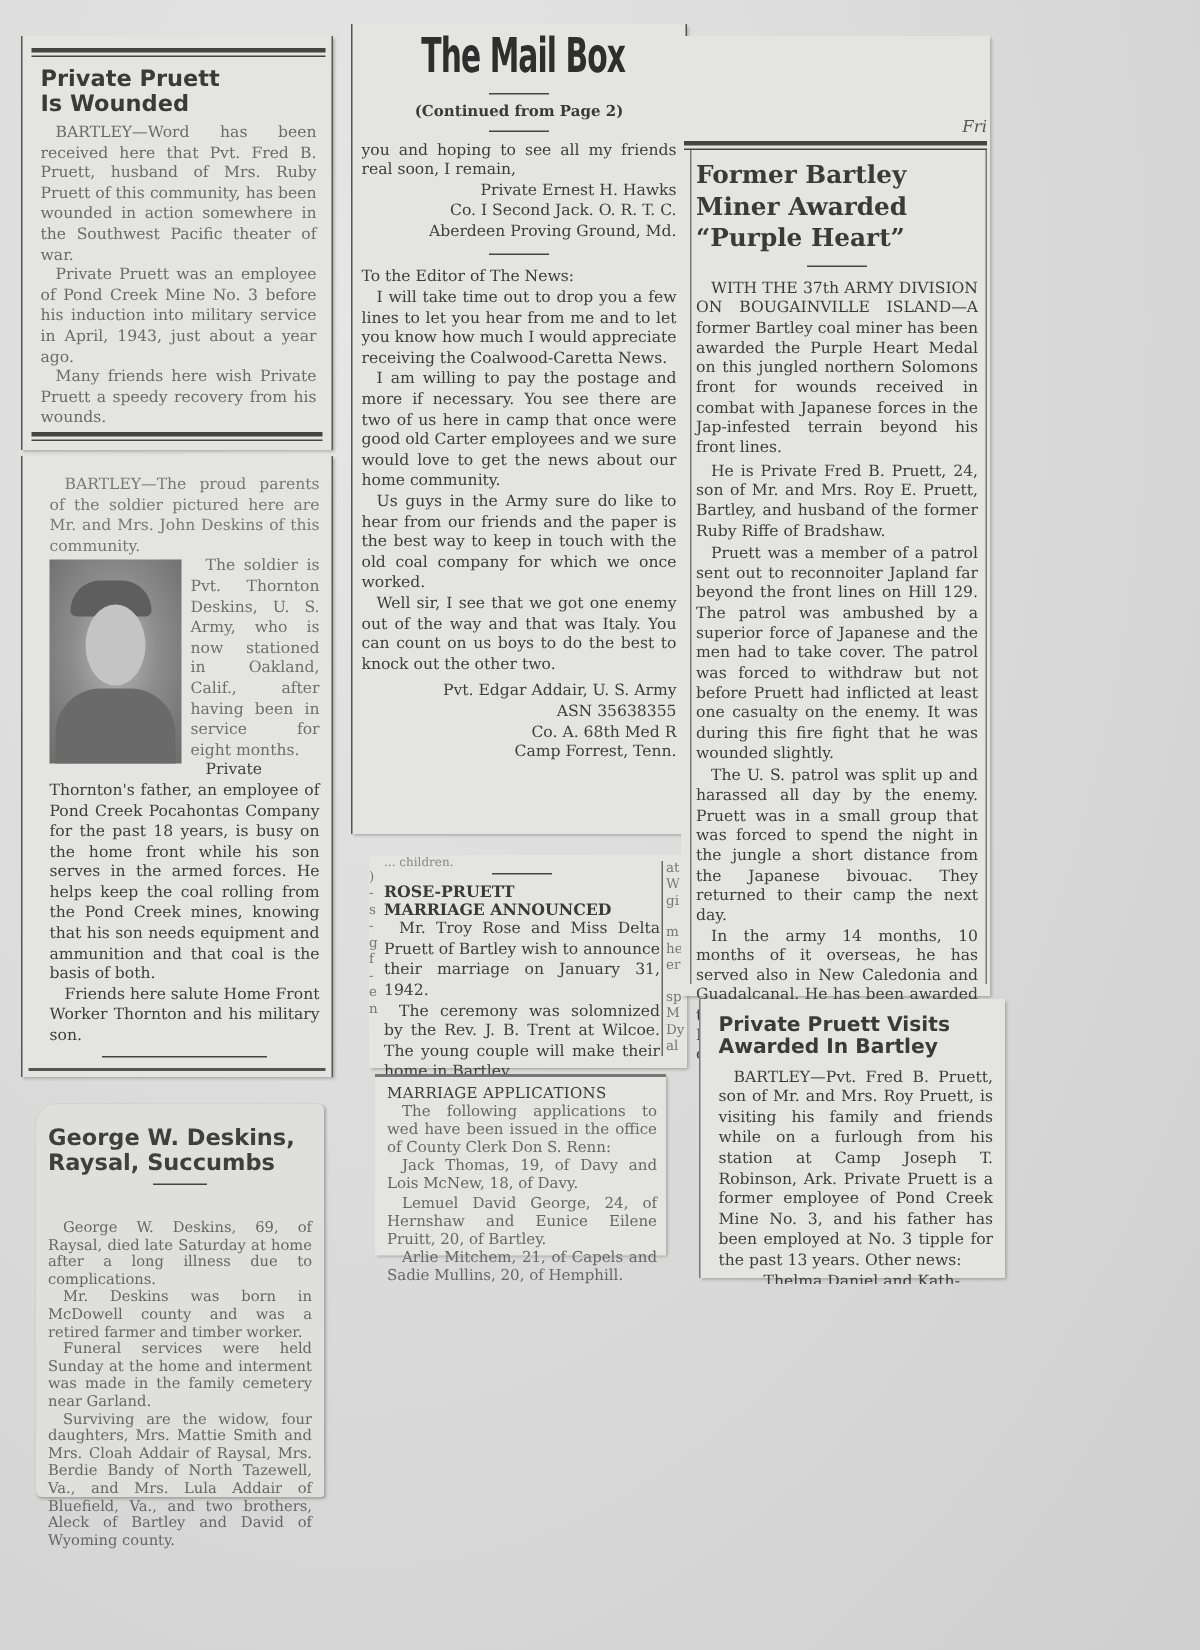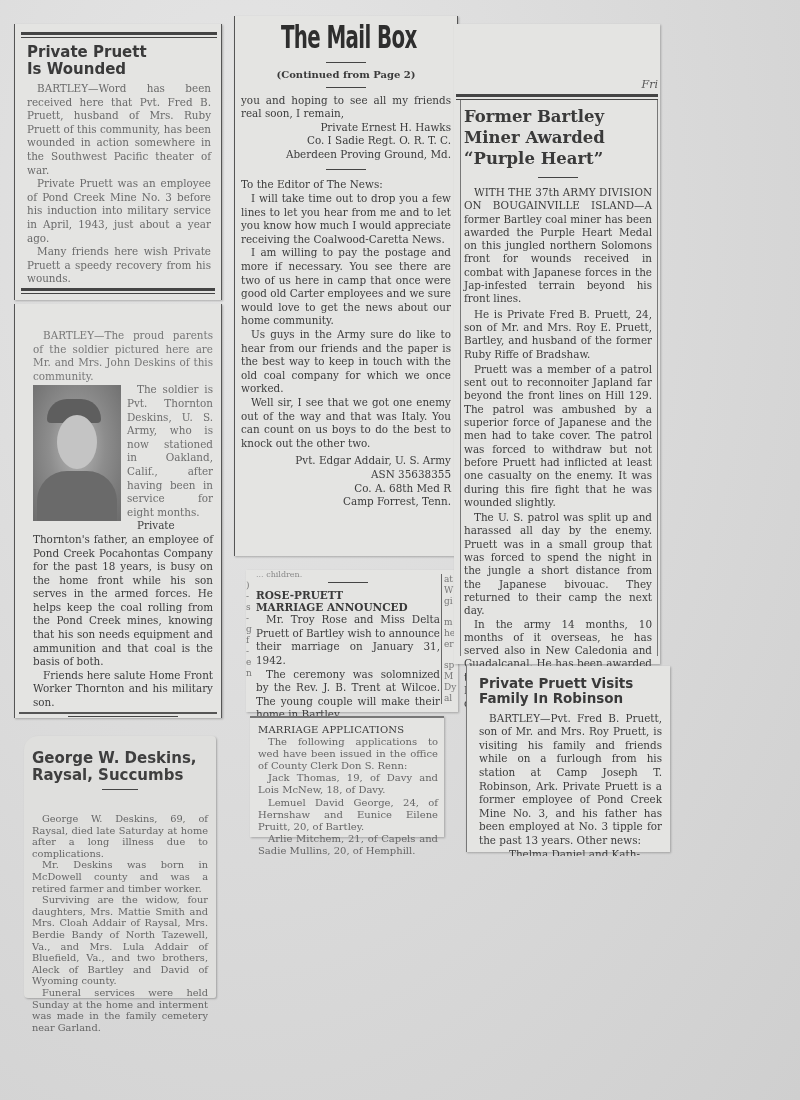--- a/index.html
+++ b/index.html
@@ -51,21 +51,21 @@
   </div>
   <div class="body faded" style="margin-top:5px; color:#6a6a6a;">
     <p>BARTLEY—Word has been received here that Pvt. Fred B. Pruett, husband of Mrs. Ruby Pruett of this community, has been wounded in action somewhere in the Southwest Pacific theater of war.</p>
     <p>Private Pruett was an employee of Pond Creek Mine No. 3 before his induction into military service in April, 1943, just about a year ago.</p>
     <p>Many friends here wish Private Pruett a speedy recovery from his wounds.</p>
   </div>
   <div class="rule-double" style="position:absolute; left:6px; right:6px; bottom:6px;"></div>
 </div>
 
 <div class="clip framed" style="left:14px; top:304px; width:208px; height:414px; padding:8px 8px 0 18px;">
-  <div class="body" style="margin-top:17px;">
+  <div class="body" style="margin-top:5px;">
     <p style="color:#777;">BARTLEY—The proud parents of the soldier pictured here are Mr. and Mrs. John Deskins of this community.</p>
     <div class="photo">
       <div class="cap"></div>
       <div class="face"></div>
       <div class="shoulders"></div>
     </div>
     <p style="color:#6e6e6e;">The soldier is Pvt. Thornton Deskins, U. S. Army, who is now stationed in Oakland, Calif., after having been in service for eight months.</p>
     <p>Private Thornton's father, an employee of Pond Creek Pocahontas Company for the past 18 years, is busy on the home front while his son serves in the armed forces. He helps keep the coal rolling from the Pond Creek mines, knowing that his son needs equipment and ammunition and that coal is the basis of both.</p>
     <p>Friends here salute Home Front Worker Thornton and his military son.</p>
   </div>
@@ -75,35 +75,35 @@
 
 <div class="clip" style="left:24px; top:736px; width:192px; height:262px; padding:14px 8px 0 8px; background:#dfdfdd; border-radius:14px 4px 2px 4px;">
   <div class="headline-sans" style="font-size:15px; color:#3f3f3f;">
     <div>George W. Deskins,</div>
     <div>Raysal, Succumbs</div>
   </div>
   <div class="short-rule" style="width:36px;"></div>
   <div class="body" style="font-size:9.8px; line-height:11.6px; color:#666;margin-top:23px;">
     <p>George W. Deskins, 69, of Raysal, died late Saturday at home after a long illness due to complications.</p>
     <p>Mr. Deskins was born in McDowell county and was a retired farmer and timber worker.</p>
+    <p>Funeral services were held Sunday at the home and interment was made in the family cemetery near Garland.</p>
     <p>Surviving are the widow, four daughters, Mrs. Mattie Smith and Mrs. Cloah Addair of Raysal, Mrs. Berdie Bandy of North Tazewell, Va., and Mrs. Lula Addair of Bluefield, Va., and two brothers, Aleck of Bartley and David of Wyoming county.</p>
-    <p>Funeral services were held Sunday at the home and interment was made in the family cemetery near Garland.</p>
   </div>
 </div>
 
 <div class="clip framed" style="left:234px; top:16px; width:224px; height:540px; padding:2px 6px 0 6px;">
   <div class="masthead">The Mail Box</div>
   <div class="short-rule"></div>
   <div class="center headline-serif" style="font-size:10px;">(Continued from Page 2)</div>
   <div class="short-rule"></div>
   <div class="body">
     <p style="text-indent:0;">you and hoping to see all my friends real soon, I remain,</p>
     <div class="sig">
       <div>Private Ernest H. Hawks</div>
-      <div>Co. I Sadie Regt. O. R. T. C.</div>
+      <div>Co. I Second Jack. O. R. T. C.</div>
       <div>Aberdeen Proving Ground, Md.</div>
     </div>
   </div>
   <div class="short-rule" style="margin:8px auto;"></div>
   <div class="body">
     <p style="text-indent:0;">To the Editor of The News:</p>
     <p>I will take time out to drop you a few lines to let you hear from me and to let you know how much I would appreciate receiving the Coalwood-Caretta News.</p>
     <p>I am willing to pay the postage and more if necessary. You see there are two of us here in camp that once were good old Carter employees and we sure would love to get the news about our home community.</p>
     <p>Us guys in the Army sure do like to hear from our friends and the paper is the best way to keep in touch with the old coal company for which we once worked.</p>
     <p>Well sir, I see that we got one enemy out of the way and that was Italy. You can count on us boys to do the best to knock out the other two.</p>
@@ -182,19 +182,19 @@
     <p>In the army 14 months, 10 months of it overseas, he has served also in New Caledonia and Guadalcanal. He has been awarded the new Combat Infantryman Badge for combat action in a major campaign.</p>
   </div>
   <div class="center" style="font-size:8px; color:#555; margin-top:2px;">
     <span style="display:inline-block; width:30px; border-top:1px solid #555; vertical-align:middle;"></span><span>0</span><span style="display:inline-block; width:30px; border-top:1px solid #555; vertical-align:middle;"></span>
   </div>
 </div>
 
 <div class="clip" style="left:466px; top:666px; width:204px; height:186px; padding:10px 8px 0 12px; border-left:1px solid #777;">
   <div class="headline-sans" style="font-size:13.5px;">
     <div>Private Pruett Visits</div>
-    <div>Family In Robinson</div>
+    <div>Awarded In Bartley</div>
   </div>
   <div class="body" style="margin-top:6px;">
     <p>BARTLEY—Pvt. Fred B. Pruett, son of Mr. and Mrs. Roy Pruett, is visiting his family and friends while on a furlough from his station at Camp Joseph T. Robinson, Ark. Private Pruett is a former employee of Pond Creek Mine No. 3, and his father has been employed at No. 3 tipple for the past 13 years. Other news:</p>
     <p style="height:8px; overflow:hidden; padding-left:20px;">Thelma Daniel and Kath-</p>
   </div>
 </div>
 
 </body></html>

